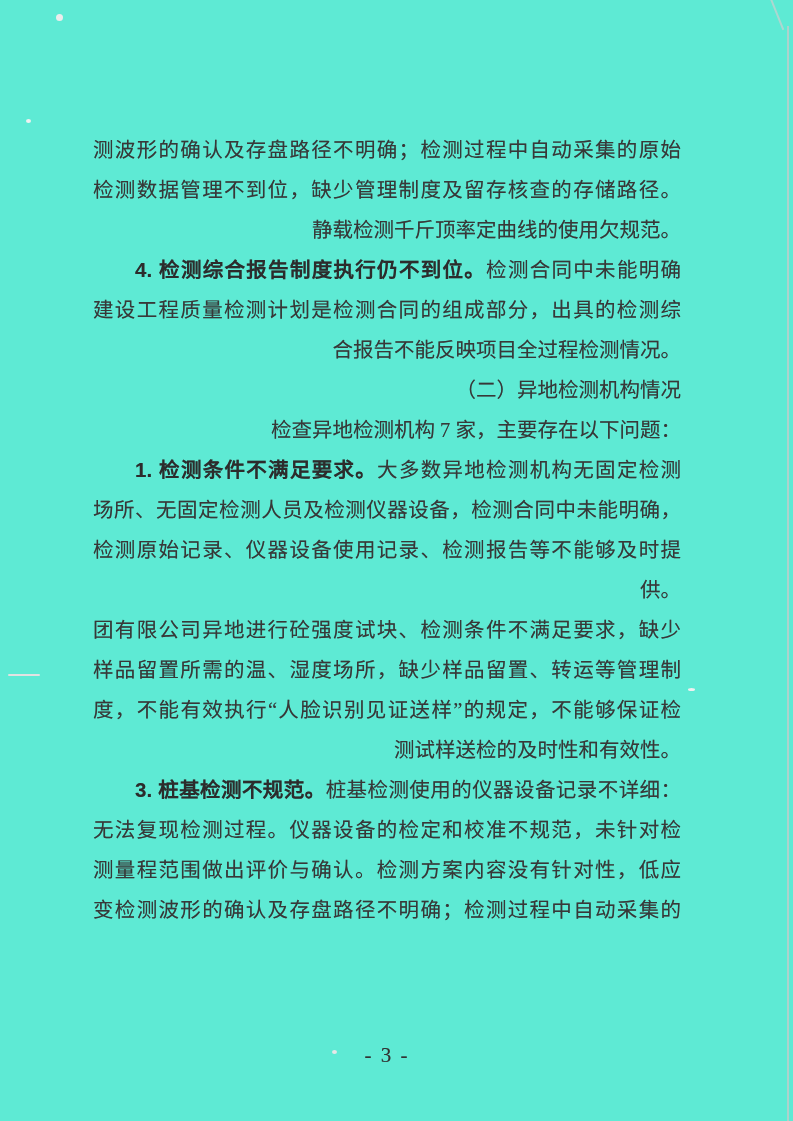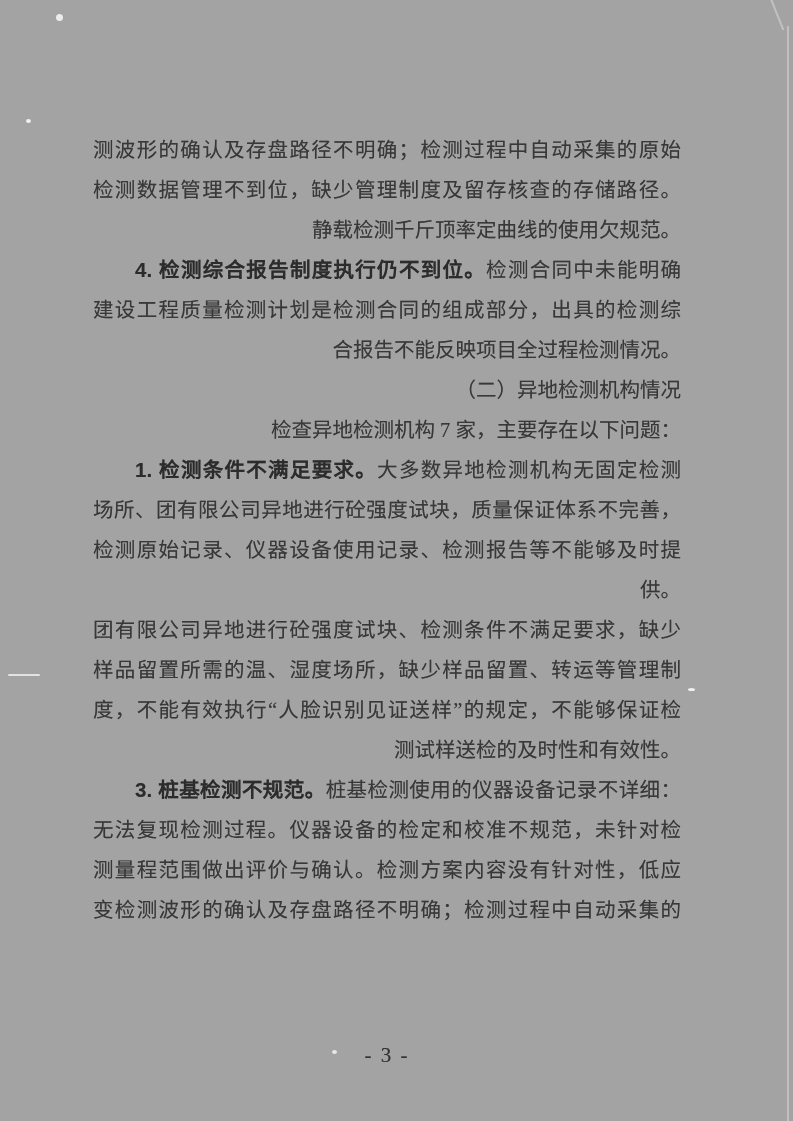--- a/index.html
+++ b/index.html
@@ -4,21 +4,21 @@
 <style>
   html, body {
     margin: 0;
     padding: 0;
     background: #e8e8e8;
   }
   .page {
     position: relative;
     width: 793px;
     height: 1121px;
-    background: #a3a3a3;
+    background: #5eead4;
     overflow: hidden;
     font-family: "Liberation Serif", "DejaVu Serif", serif;
   }
   
   .edge-line {
     position: absolute;
     left: 787px;
     top: 26px;
     bottom: 0;
     width: 2px;
@@ -109,21 +109,21 @@
   <div class="content">
       <div class="line just"><span class="seg">测波形的确认及存盘路径不明确；检测过程中自动采集的原始</span></div>
       <div class="line just"><span class="seg">检测数据管理不到位，缺少管理制度及留存核查的存储路径。</span></div>
       <div class="line"><span class="seg">静载检测千斤顶率定曲线的使用欠规范。</span></div>
       <div class="line indent just"><span class="seg b">4. 检测综合报告制度执行仍不到位。</span><span class="seg">检测合同中未能明确</span></div>
       <div class="line just"><span class="seg">建设工程质量检测计划是检测合同的组成部分，出具的检测综</span></div>
       <div class="line"><span class="seg">合报告不能反映项目全过程检测情况。</span></div>
       <div class="line indent"><span class="seg">（二）异地检测机构情况</span></div>
       <div class="line indent"><span class="seg">检查异地检测机构 7 家，主要存在以下问题：</span></div>
       <div class="line indent just"><span class="seg b">1. 检测条件不满足要求。</span><span class="seg">大多数异地检测机构无固定检测</span></div>
-      <div class="line just"><span class="seg">场所、团有限公司异地进行砼强度试块，质量保证体系不完善，</span></div>
+      <div class="line just"><span class="seg">场所、无固定检测人员及检测仪器设备，检测合同中未能明确，</span></div>
       <div class="line just"><span class="seg">检测原始记录、仪器设备使用记录、检测报告等不能够及时提</span></div>
       <div class="line"><span class="seg">供。</span></div>
       <div class="line just"><span class="seg">团有限公司异地进行砼强度试块、检测条件不满足要求，缺少</span></div>
       <div class="line just"><span class="seg">样品留置所需的温、湿度场所，缺少样品留置、转运等管理制</span></div>
       <div class="line just"><span class="seg">度，不能有效执行“人脸识别见证送样”的规定，不能够保证检</span></div>
       <div class="line"><span class="seg">测试样送检的及时性和有效性。</span></div>
       <div class="line indent just"><span class="seg b">3. 桩基检测不规范。</span><span class="seg">桩基检测使用的仪器设备记录不详细：</span></div>
       <div class="line just"><span class="seg">无法复现检测过程。仪器设备的检定和校准不规范，未针对检</span></div>
       <div class="line just"><span class="seg">测量程范围做出评价与确认。检测方案内容没有针对性，低应</span></div>
       <div class="line just"><span class="seg">变检测波形的确认及存盘路径不明确；检测过程中自动采集的</span></div>

